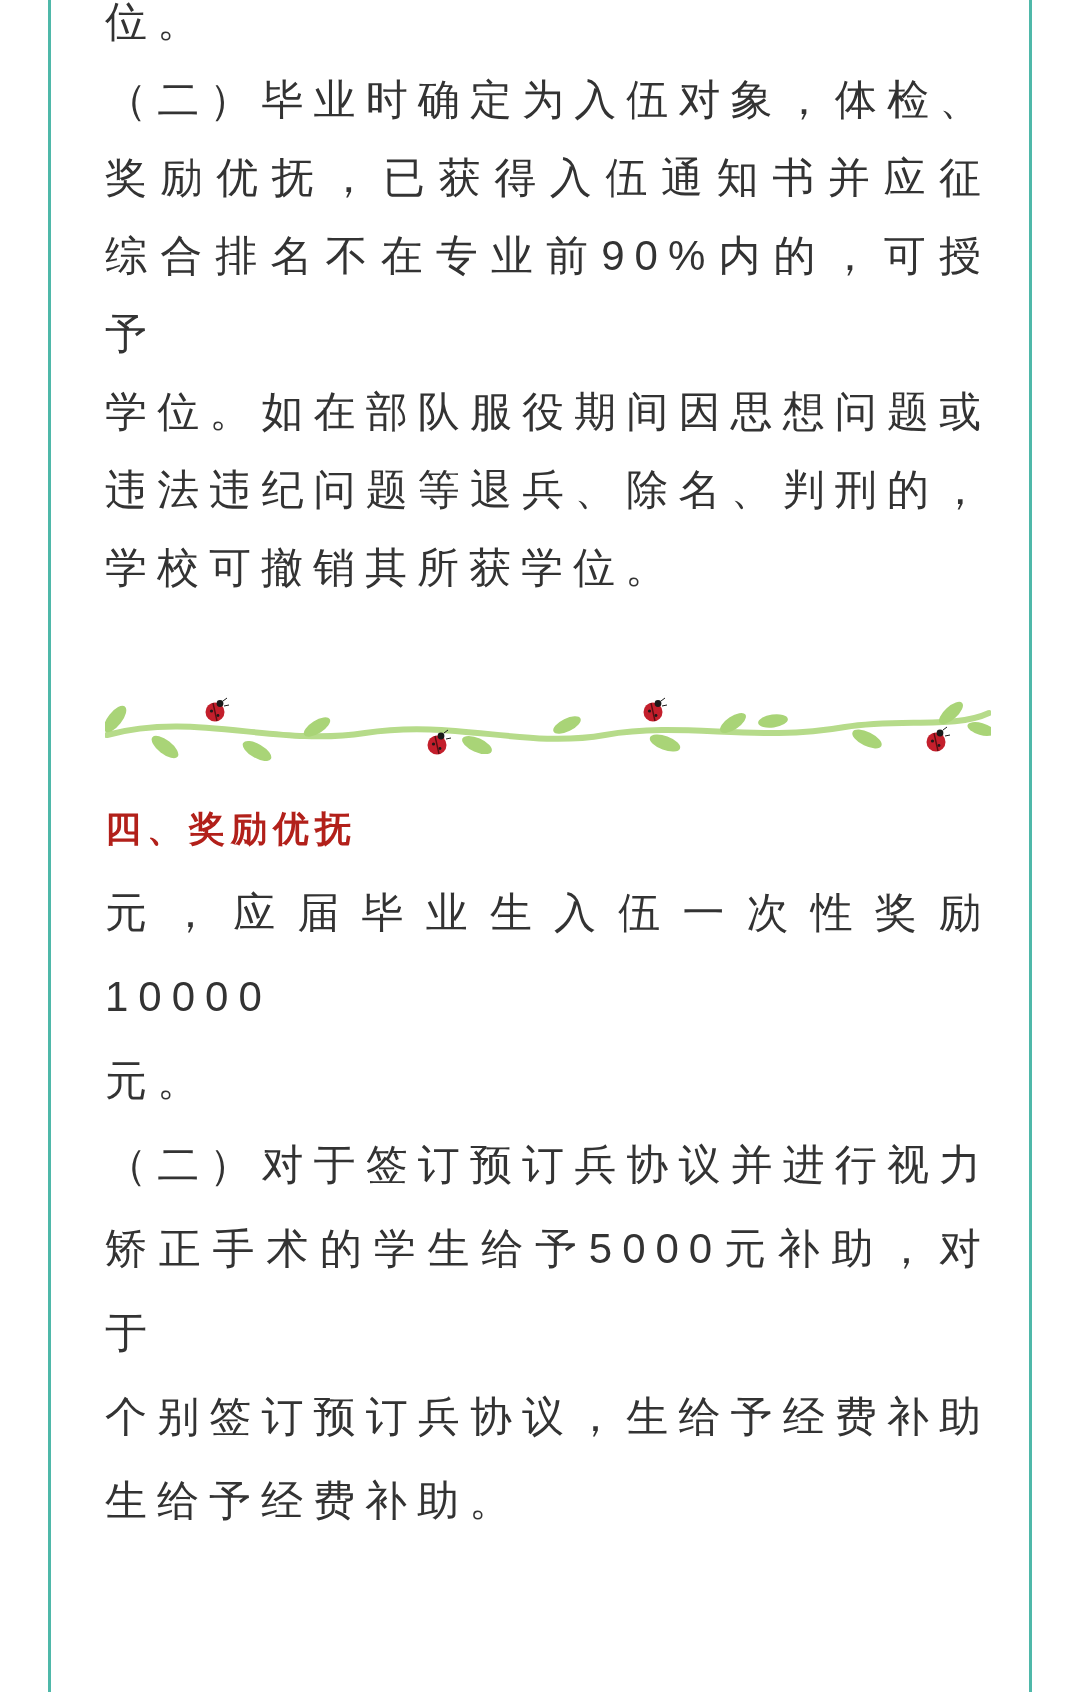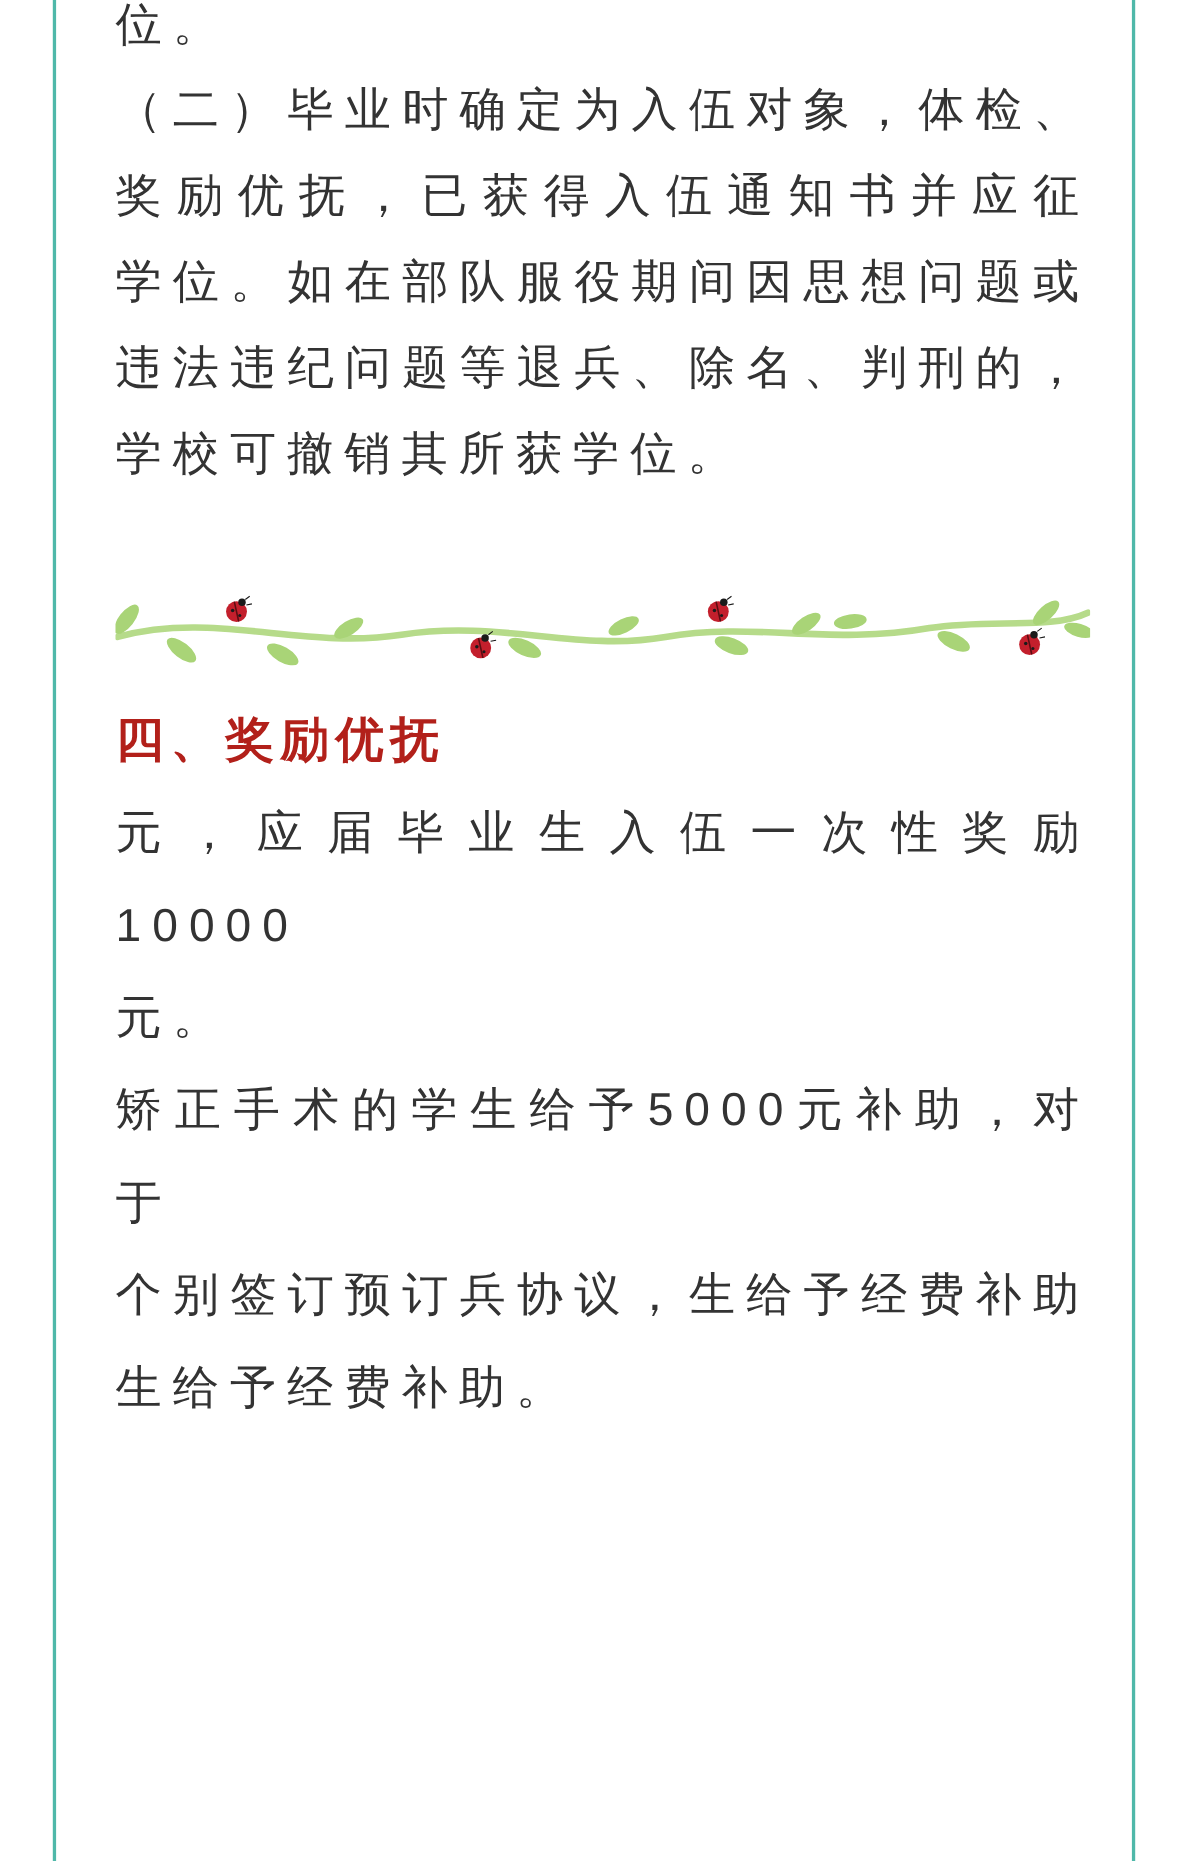--- a/index.html
+++ b/index.html
@@ -43,39 +43,40 @@
 
   .divider {
     margin-top: 78px;
     height: 76px;
     width: 886px;
   }
   .divider svg { display: block; }
 
   .section-heading {
     margin: 44px 0 0 0;
-    font-size: 44px;
+    font-size: 36px;
     line-height: 48px;
     font-weight: bold;
     letter-spacing: 6px;
     color: #b2201a;
   }
 </style>
 </head>
 <body>
 
 <div class="side-rule left"></div>
 <div class="side-rule right"></div>
 
 <div class="article">
 
   <div class="sec sec-top">
     <div class="line">位。</div>
     <div class="line jf">（二）毕业时确定为入伍对象，体检、</div>
     <div class="line jf">奖励优抚，已获得入伍通知书并应征</div>
+    <div class="line jf">综合排名不在专业前90%内的，可授予</div>
     <div class="line jf">学位。如在部队服役期间因思想问题或</div>
     <div class="line jf">违法违纪问题等退兵、除名、判刑的，</div>
     <div class="line">学校可撤销其所获学位。</div>
   </div>
 
   <div class="divider">
     <svg width="886" height="76" viewBox="0 0 886 76" xmlns="http://www.w3.org/2000/svg">
 
       <path d="M2,50 C90,26 170,62 260,48 C350,34 420,64 500,50 C580,36 650,58 740,42 C795,33 850,44 884,28" fill="none" stroke="#b6db8a" stroke-width="6" stroke-linecap="round"></path>
 
@@ -127,19 +128,20 @@
         <path d="M7,-10 L11,-13 M9,-4 L14,-5" stroke="#1a1a1a" stroke-width="1"></path>
       </g>
     </svg>
   </div>
 
   <div class="section-heading">四、奖励优抚</div>
 
   <div class="sec sec-bottom">
     <div class="line jf">元，应届毕业生入伍一次性奖励10000</div>
     <div class="line">元。</div>
+    <div class="line jf">（二）对于签订预订兵协议并进行视力</div>
     <div class="line jf">矫正手术的学生给予5000元补助，对于</div>
     <div class="line jf">个别签订预订兵协议，生给予经费补助</div>
     <div class="line">生给予经费补助。</div>
 
   </div>
 
 </div>
 
 </body></html>

